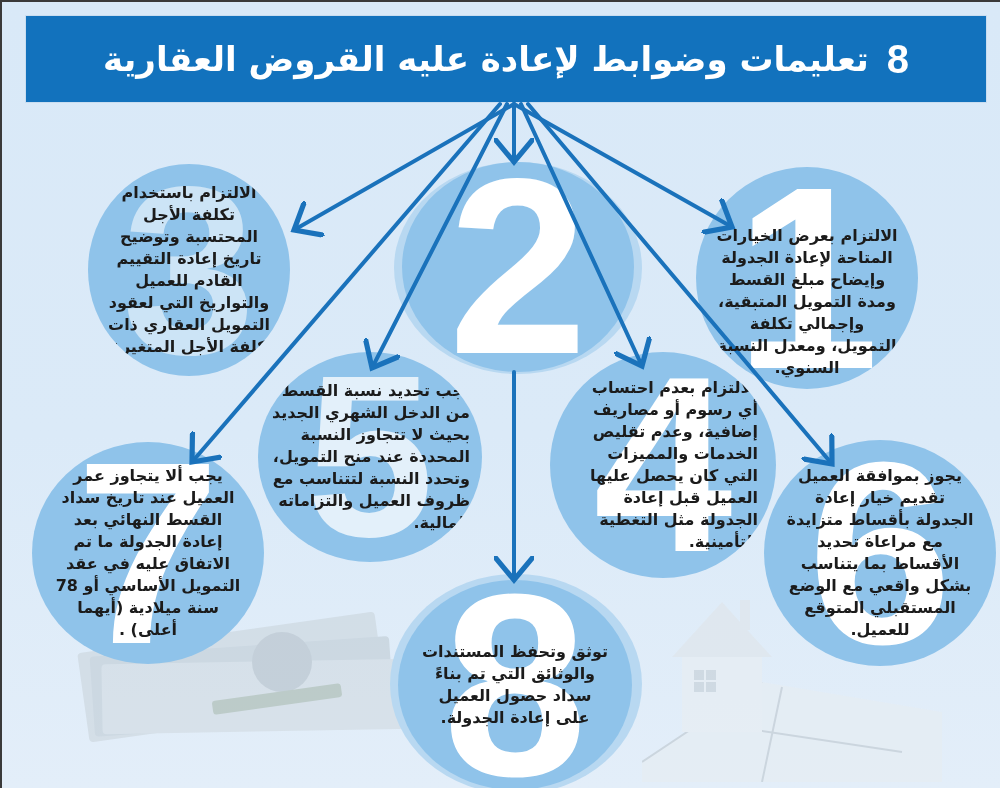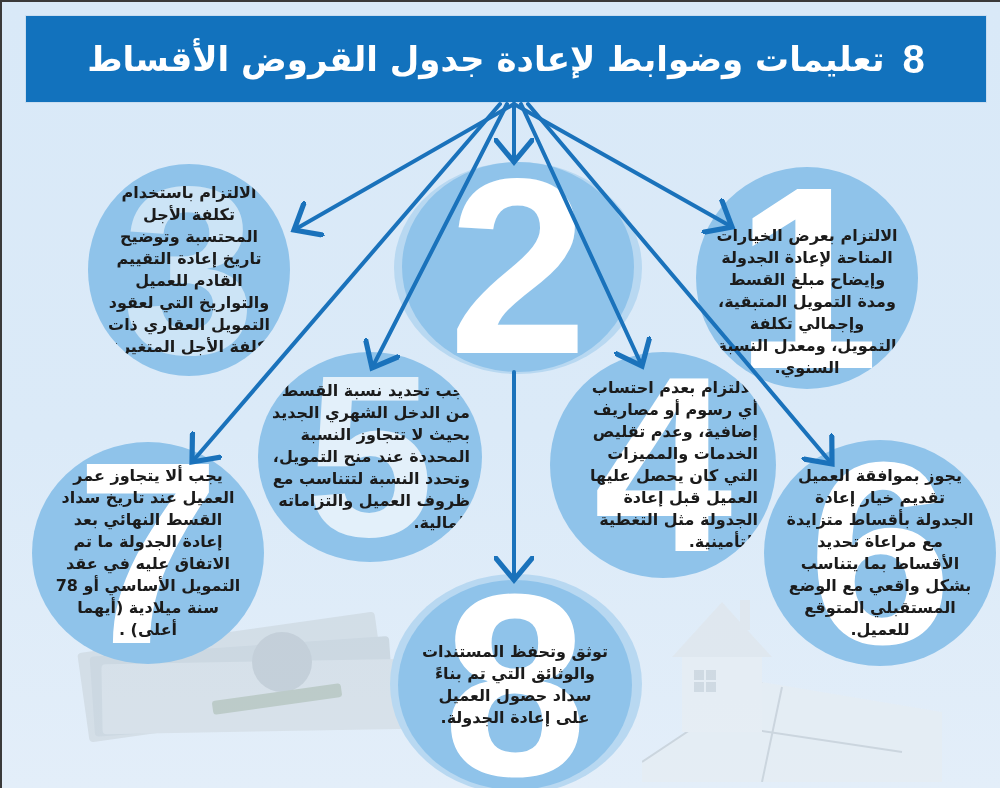--- a/index.html
+++ b/index.html
@@ -76,21 +76,21 @@
       <rect x="40" y="95" width="80" height="75" fill="#e8eef3"></rect>
       <rect x="98" y="38" width="10" height="30" fill="#dfe6ec"></rect>
       <rect x="52" y="108" width="22" height="22" fill="#c8d2da"></rect>
       <line x1="63" y1="108" x2="63" y2="130" stroke="#e8eef3" stroke-width="2"></line>
       <line x1="52" y1="119" x2="74" y2="119" stroke="#e8eef3" stroke-width="2"></line>
     </g>
   </svg>
 
   <div class="title-bar">
     <span class="num">8</span>
-    <span>تعليمات وضوابط لإعادة جدول القروض  الأقساط</span>
+    <span>تعليمات وضوابط لإعادة عليه القروض  العقارية</span>
   </div>
 
   <div class="halo" style="left:392px; top:160px; width:248px; height:212px;"></div>
   <div class="halo" style="left:388px; top:572px; width:252px; height:220px;"></div>
 
   <div class="node" style="left:86px; top:162px; width:202px; height:212px;">
     <div class="bignum" style="font-size:240px; opacity:0.55;">3</div>
     <div class="txt" style="width:170px;">الالتزام باستخدام تكلفة الأجل المحتسبة وتوضيح تاريخ إعادة التقييم القادم للعميل والتواريخ التي لعقود التمويل العقاري ذات تكلفة الأجل المتغيرة.</div>
   </div>
 

